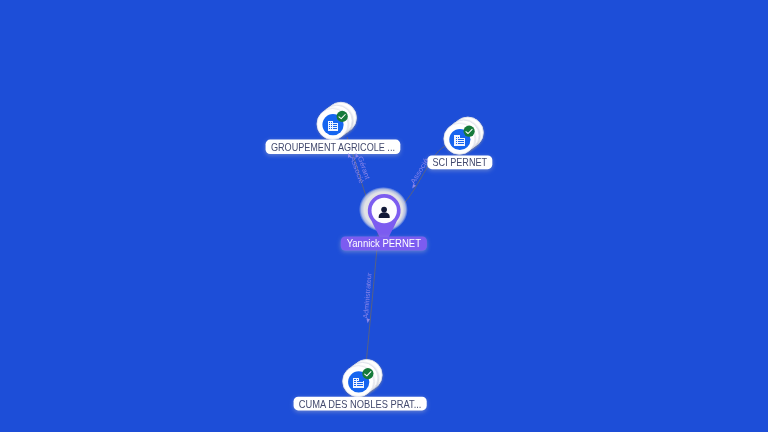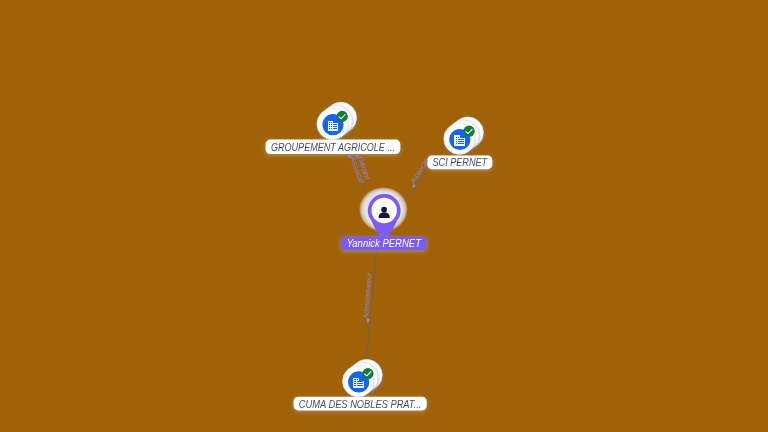--- a/index.html
+++ b/index.html
@@ -1,18 +1,18 @@
 <!DOCTYPE html>
 <html><head>
 <meta charset="utf-8">
 <style>
   html,body{margin:0;padding:0;}
   body{width:768px;height:432px;overflow:hidden;background:#f9fafe;
        font-family:"Liberation Sans",sans-serif;}
-  #stage{position:relative;width:768px;height:432px;background:#a16207;font-style:italic;}
+  #stage{position:relative;width:768px;height:432px;background:#1d4ed8;}
   svg#gsvg{position:absolute;left:0;top:0;width:768px;height:432px;}
   .edge-path{fill:none;stroke:#5e6378;stroke-width:0.9;}
   .edge-label{font-family:"Liberation Sans",sans-serif;font-size:7px;fill:#8b86ea;font-weight:400;}
   .node-label-text{font-family:"Liberation Sans",sans-serif;font-size:10.5px;fill:#434a6e;}
   .person-label-text{font-family:"Liberation Sans",sans-serif;font-size:10.5px;fill:#ffffff;}
 </style>
 </head>
 <body>
 
 <div id="stage">

